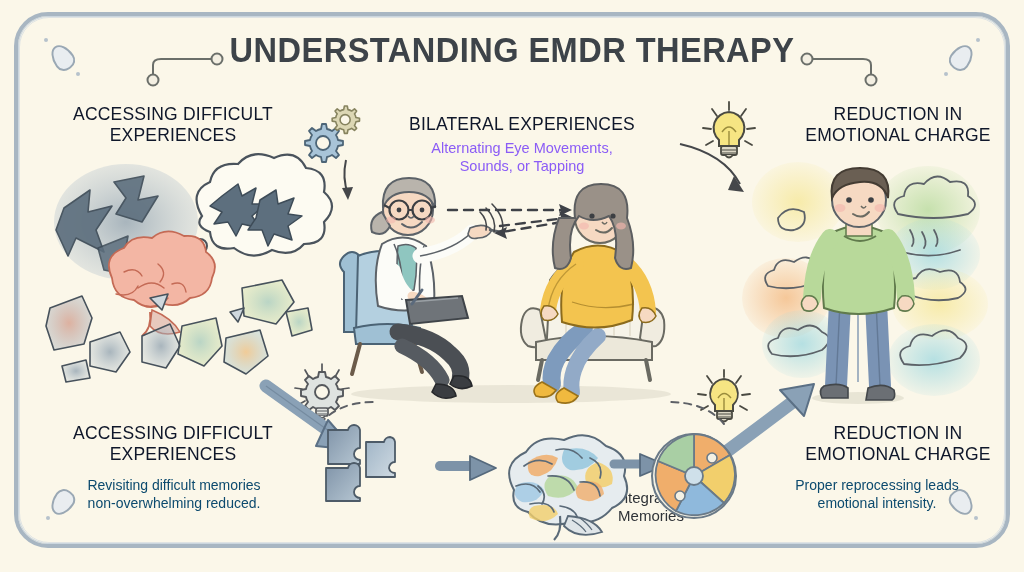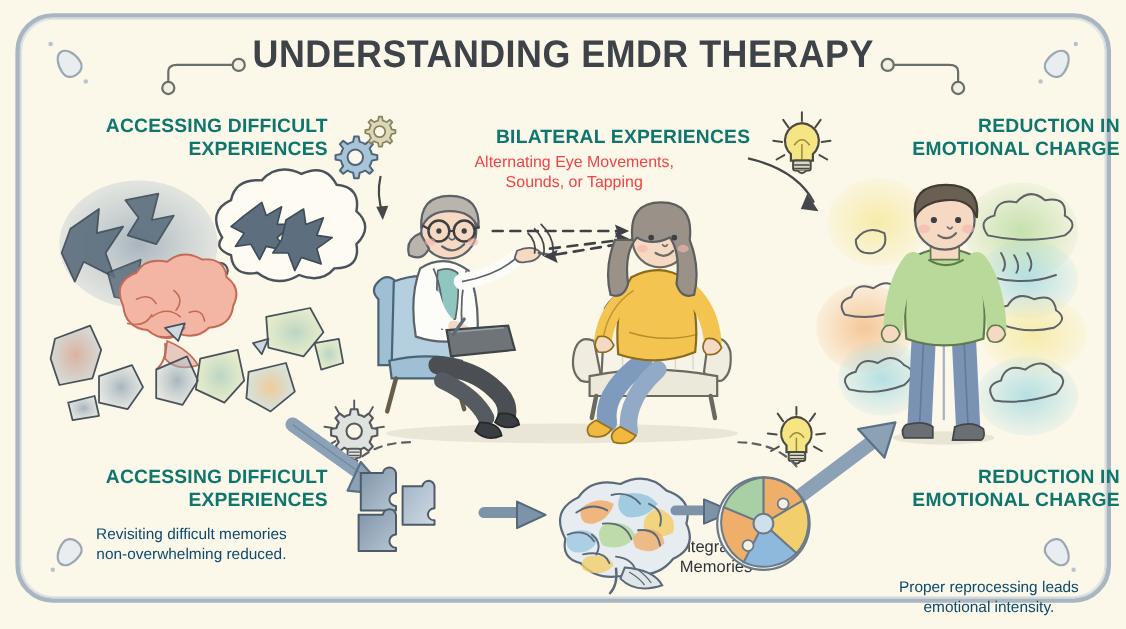--- a/index.html
+++ b/index.html
@@ -41,45 +41,45 @@
     font-weight:700;font-size:35px;letter-spacing:.5px;
     color:#3d4349;
     transform:scaleX(.93);
   }
   .title-connector{position:absolute;top:52px;height:34px;width:86px;}
   .title-connector.left{left:145px;}
   .title-connector.right{right:145px;}
 
   
   .head{
-    position:absolute;text-align:right;
-    font-weight:700;font-size:17.5px;line-height:1.18;color:#0f766e;
+    position:absolute;text-align:center;
+    font-weight:400;font-size:17.5px;line-height:1.18;color:#0f172a;
     letter-spacing:.2px;
   }
   .sub{
     position:absolute;text-align:center;
-    font-size:14.5px;line-height:1.22;color:#ef4444;
+    font-size:14.5px;line-height:1.22;color:#8b5cf6;
   }
   .body-txt{
     position:absolute;text-align:center;
     font-size:14px;line-height:1.3;color:#0c4a6e;font-weight:500;
   }
   .caption{
     position:absolute;text-align:center;
     font-size:15px;line-height:1.18;color:#2f3338;
   }
 
   .h-tl{left:48px;top:104px;width:250px;}
   .h-tc{left:362px;top:114px;width:320px;}
   .s-tc{left:372px;top:140px;width:300px;}
   .h-tr{left:778px;top:104px;width:240px;}
   .h-bl{left:48px;top:423px;width:250px;}
   .b-bl{left:44px;top:476px;width:260px;}
   .h-br{left:778px;top:423px;width:240px;}
-  .b-br{left:774px;top:476px;width:250px;margin-top:48px;}
+  .b-br{left:752px;top:476px;width:250px;}
   .h-bc{left:362px;top:407px;width:320px;}
   .c-left{left:352px;top:478px;width:108px;}
   .c-right{left:596px;top:489px;width:110px;}
 
   
   .scene{position:absolute;}
   svg{display:block;overflow:visible;}
 </style>
 </head>
 <body>

